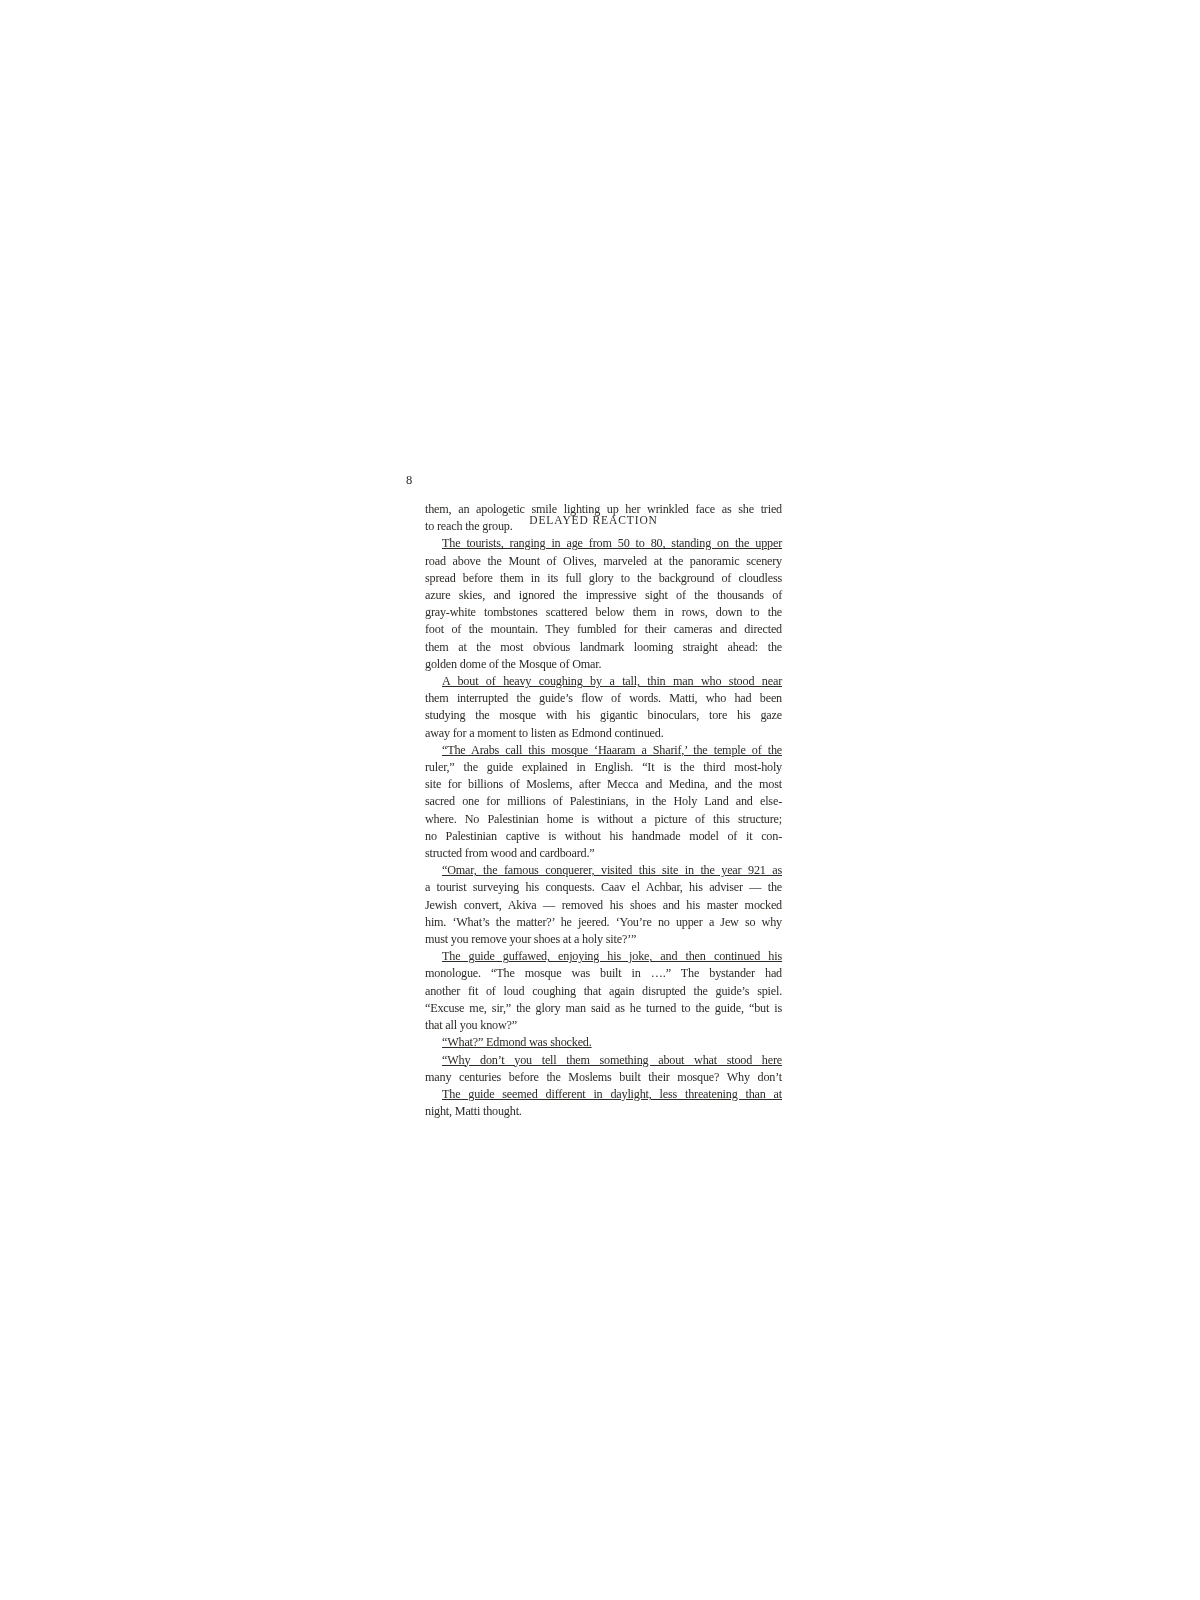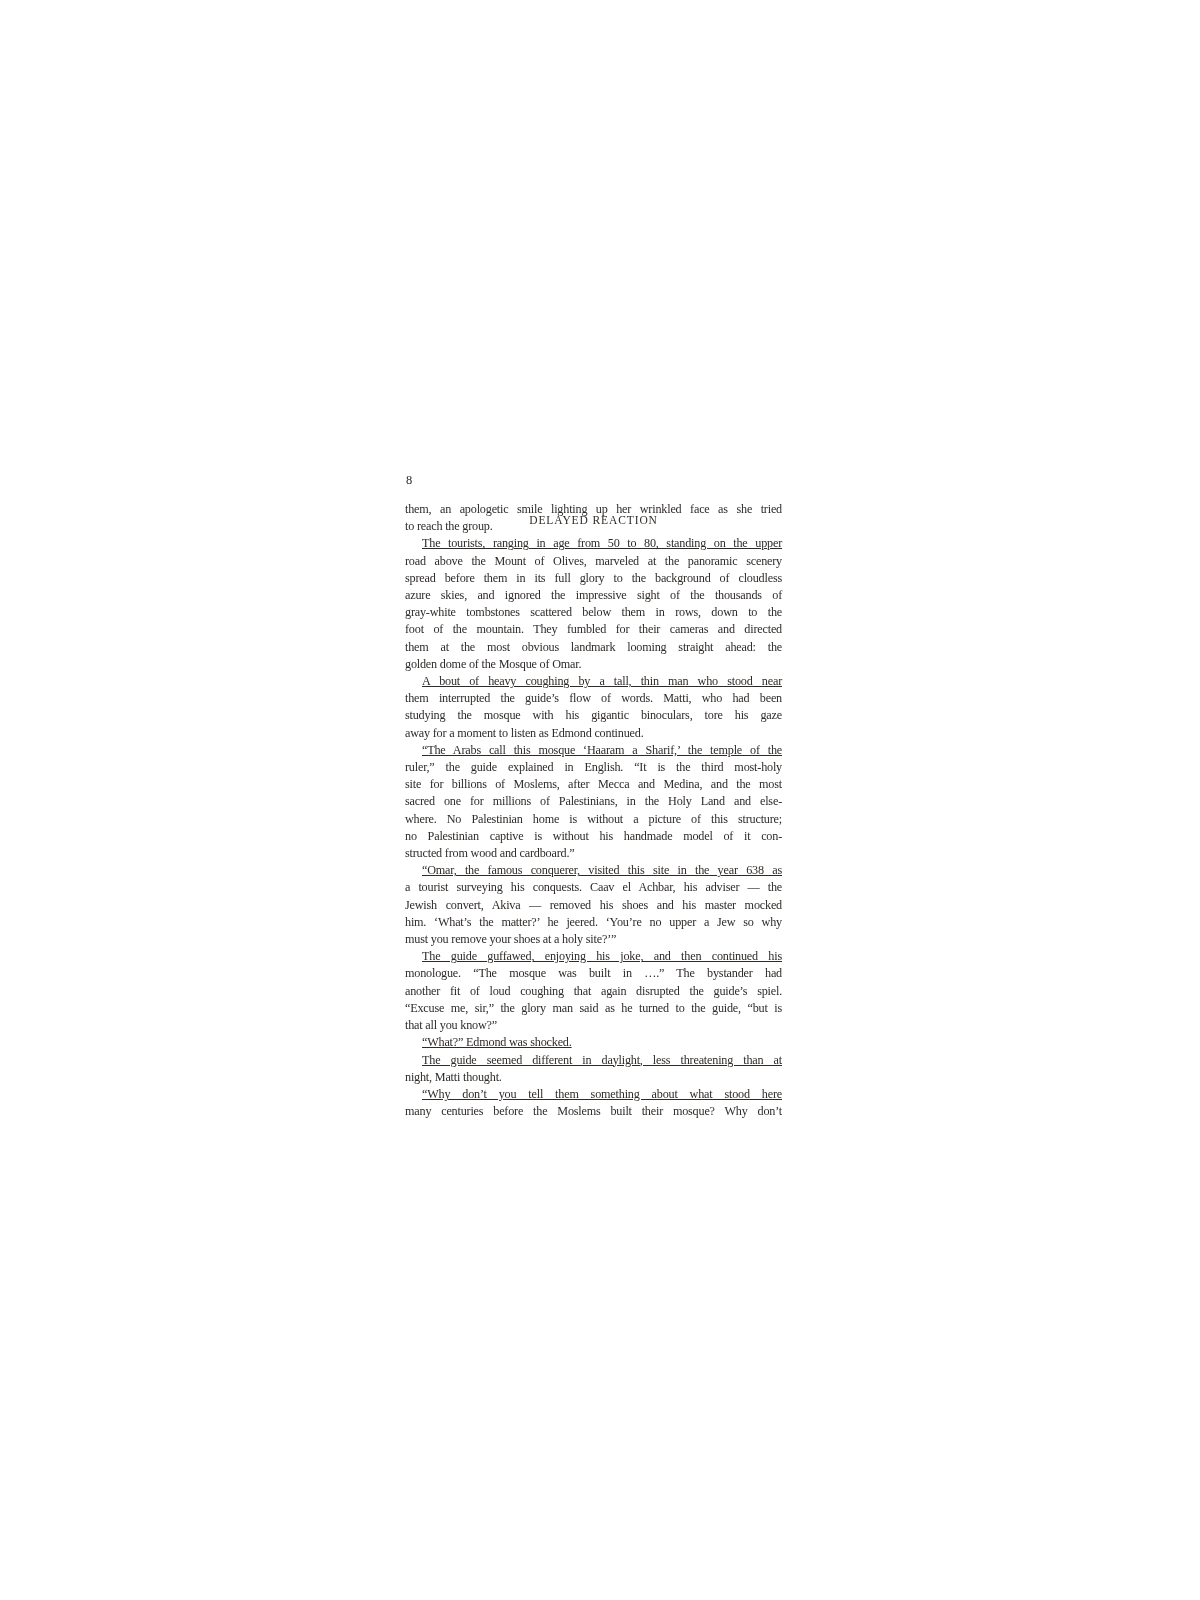--- a/index.html
+++ b/index.html
@@ -40,20 +40,21 @@
     left: 405px;
     top: 501px;
     width: 377px;
     font-size: 12.2px;
     line-height: 17.2px;
     letter-spacing: -0.2px;
   }
   .line {
     text-align: justify;
     text-align-last: justify;
+    margin-left: 20px;
   }
   .line.last {
     text-align: center;
     text-align-last: left;
   }
   .line.indent {
     text-indent: 17px;
     text-decoration: underline;
   }
 </style>
@@ -89,37 +90,37 @@
     <div>
       <div class="line indent">“The Arabs call this mosque ‘Haaram a Sharif,’ the temple of the</div>
       <div class="line">ruler,” the guide explained in English. “It is the third most-holy</div>
       <div class="line">site for billions of Moslems, after Mecca and Medina, and the most</div>
       <div class="line">sacred one for millions of Palestinians, in the Holy Land and else-</div>
       <div class="line">where. No Palestinian home is without a picture of this structure;</div>
       <div class="line">no Palestinian captive is without his handmade model of it con-</div>
       <div class="line last">structed from wood and cardboard.”</div>
     </div>
     <div>
-      <div class="line indent">“Omar, the famous conquerer, visited this site in the year 638 as</div>
+      <div class="line indent">“Omar, the famous conquerer, visited this site in the year 921 as</div>
       <div class="line">a tourist surveying his conquests. Caav el Achbar, his adviser — the</div>
       <div class="line">Jewish convert, Akiva — removed his shoes and his master mocked</div>
       <div class="line">him. ‘What’s the matter?’ he jeered. ‘You’re no upper a Jew so why</div>
       <div class="line last">must you remove your shoes at a holy site?’”</div>
     </div>
     <div>
       <div class="line indent">The guide guffawed, enjoying his joke, and then continued his</div>
       <div class="line">monologue. “The mosque was built in ….” The bystander had</div>
       <div class="line">another fit of loud coughing that again disrupted the guide’s spiel.</div>
       <div class="line">“Excuse me, sir,” the glory man said as he turned to the guide, “but is</div>
       <div class="line last">that all you know?”</div>
     </div>
     <div>
       <div class="line last indent">“What?” Edmond was shocked.</div>
     </div>
     <div>
+      <div class="line indent">“Why don’t you tell them something about what stood here</div>
+      <div class="line">many centuries before the Moslems built their mosque? Why don’t</div>
+    </div>
+    <div>
       <div class="line indent">The guide seemed different in daylight, less threatening than at</div>
       <div class="line last">night, Matti thought.</div>
-    </div>
-    <div>
-      <div class="line indent">“Why don’t you tell them something about what stood here</div>
-      <div class="line">many centuries before the Moslems built their mosque? Why don’t</div>
     </div>
   </div>
 
 </body></html>

